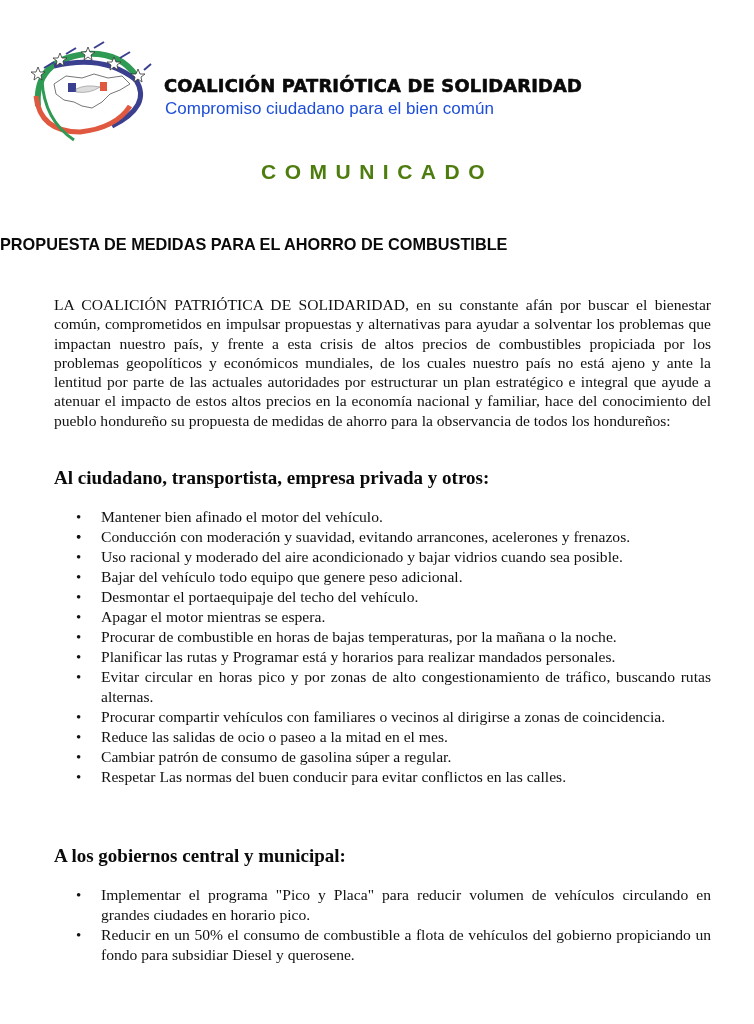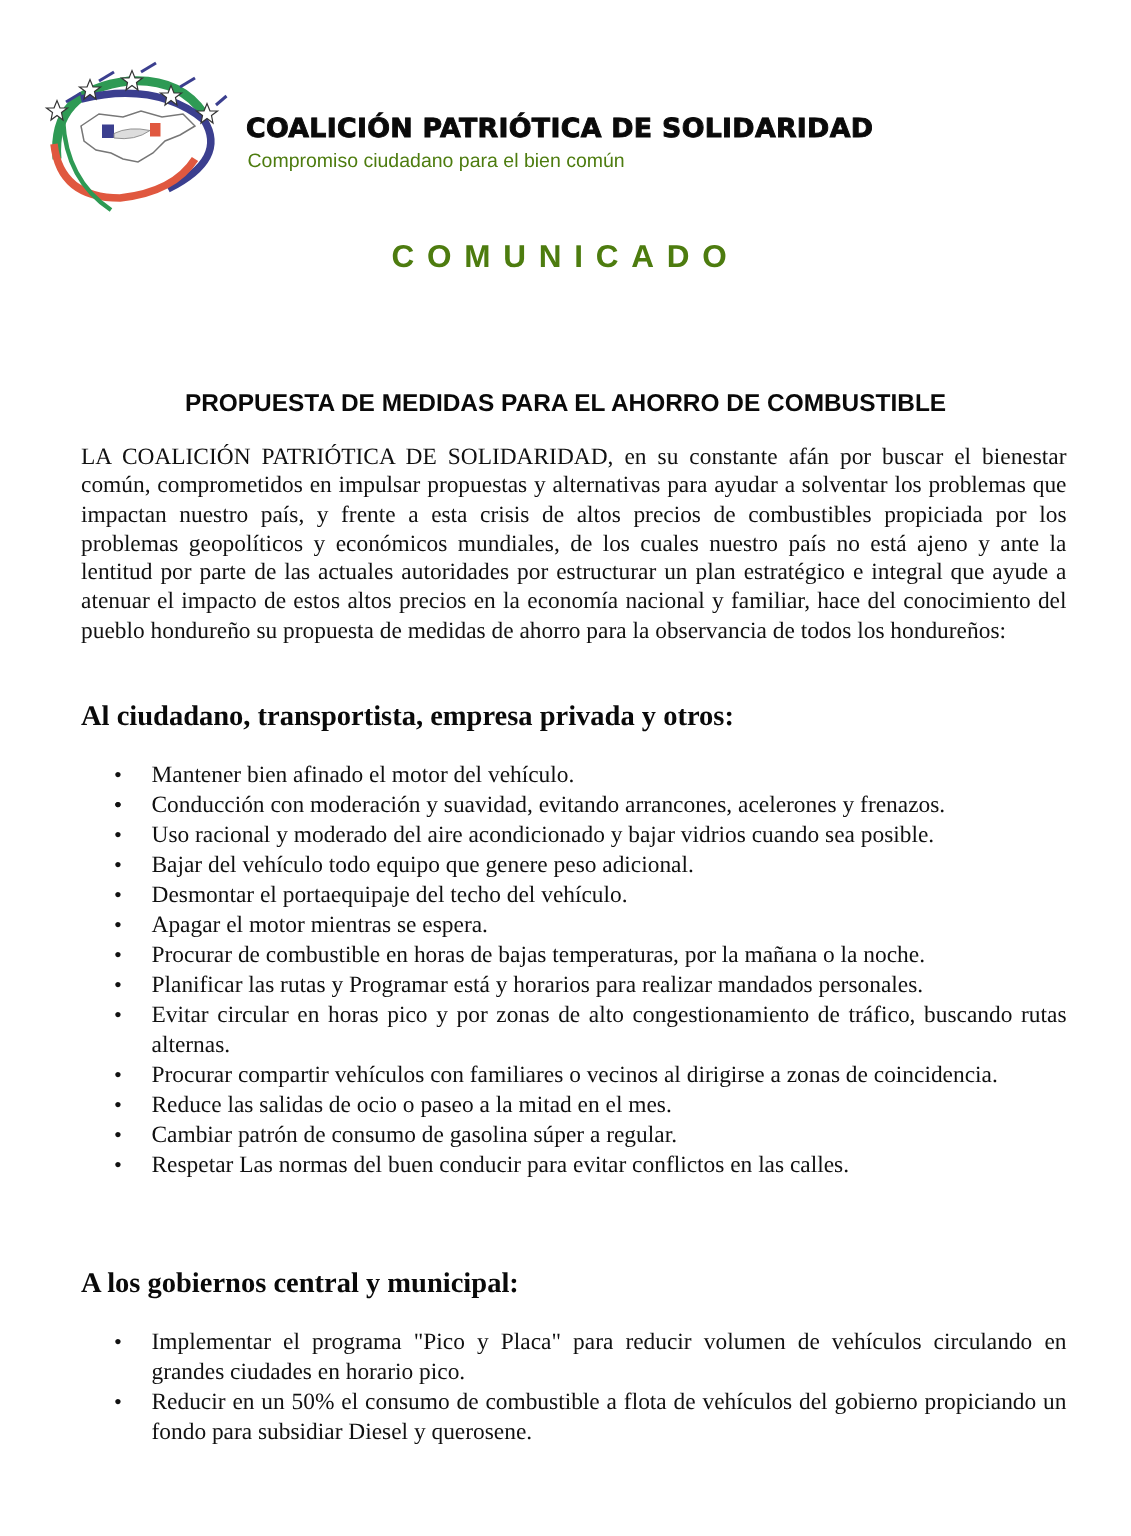--- a/index.html
+++ b/index.html
@@ -10,32 +10,31 @@
   .header { position: absolute; left: 24px; top: 36px; width: 700px; height: 110px; }
   .logo { position: absolute; left: 0; top: 0; width: 128px; height: 108px; }
   .org-name {
     position: absolute; left: 140px; top: 40px;
     font-family: "DejaVu Sans", sans-serif; font-weight: 900; font-size: 17.5px;
     letter-spacing: 0.2px; color: #0a0a0a; transform: scaleX(1.02); transform-origin: left;
     -webkit-text-stroke: 0.6px #0a0a0a;
   }
   .org-tagline {
     position: absolute; left: 141px; top: 63px;
-    font-family: "Liberation Sans", sans-serif; font-size: 13px; color: #4d7c0f;
+    font-family: "Liberation Sans", sans-serif; font-size: 17px; color: #1d4ed8;
   }
   .comunicado {
     position: absolute; left: 0; width: 754px; top: 160px; text-align: center;
     font-family: "Liberation Sans", sans-serif; font-weight: 700; font-size: 21px;
     letter-spacing: 8.5px; color: #4d7c0f;
   }
   .subtitle {
-    position: absolute; left: 0; width: 754px; top: 235px; text-align: center;
+    position: absolute; left: 0; width: 754px; top: 235px; 
     font-family: "Liberation Sans", sans-serif; font-weight: 700; font-size: 16.3px;
     color: #0a0a0a;
-    margin-top: 25px;
   }
   .body-text {
     position: absolute; left: 54px; top: 295px; width: 657px;
     font-size: 15.6px; line-height: 19.3px; text-align: justify; color: #111;
   }
   .body-text b { font-weight: 400; }
   .section-heading {
     position: absolute; left: 54px; font-weight: 700; font-size: 19px; color: #0a0a0a;
   }
   .sec1 { top: 467px; }

